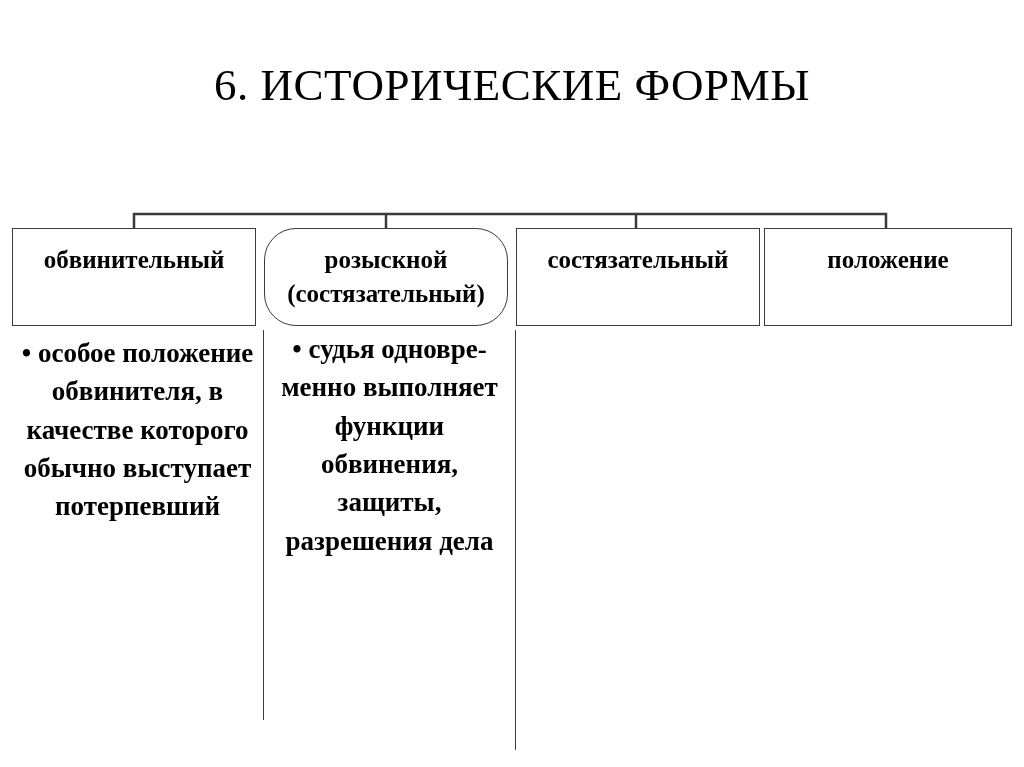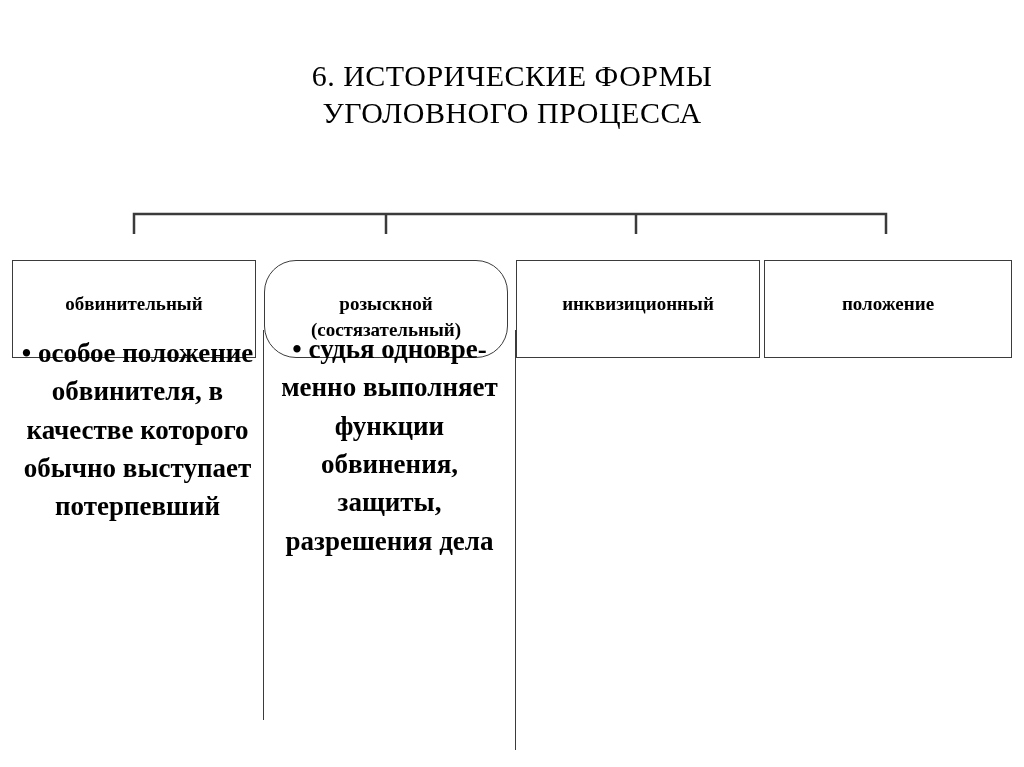--- a/index.html
+++ b/index.html
@@ -17,21 +17,21 @@
   }
 
   
   .title {
     position: absolute;
     top: 58px;
     left: 0;
     width: 1024px;
     text-align: center;
     font-family: "Liberation Serif", serif;
-    font-size: 30px;
+    font-size: 45px;
     line-height: 1.22;
     letter-spacing: 0.5px;
     color: #000;
   }
   .title-line { display: block; white-space: nowrap; }
 
   
   .bracket {
     position: absolute;
     left: 0;
@@ -52,28 +52,27 @@
   .box {
     position: absolute;
     top: 0;
     border: 1.5px solid #3b3b3b;
     background: #ffffff;
     box-sizing: border-box;
     display: flex;
     flex-direction: column;
     align-items: center;
     justify-content: flex-start;
-    padding-top: 30px;
+    padding-top: 14px;
     font-family: "Liberation Serif", serif;
     font-weight: bold;
-    font-size: 19px;
+    font-size: 25px;
     line-height: 1.35;
     text-align: center;
     white-space: nowrap;
-    margin-top: 32px;
   }
   #box-0 { left: 12px;  width: 244px; height: 98px; }
   #box-1 { left: 264px; width: 244px; height: 98px; border-radius: 32px; }
   #box-2 { left: 516px; width: 244px; height: 98px; }
   #box-3 { left: 764px; width: 248px; height: 98px; }
 
   
   .columns {
     position: absolute;
     top: 330px;
@@ -115,40 +114,39 @@
     left: 768px; width: 248px;
     height: 380px;
   }
   .para { margin: 0 0 16px 0; }
 </style>
 </head>
 <body>
 
 <div class="title">
   <span class="title-line">6. ИСТОРИЧЕСКИЕ ФОРМЫ</span>
-  <span class="title-line">УГОЛОВНОГО ПРОЦЕССА</span>
 </div>
 
 <svg class="bracket" viewBox="0 0 1024 36" preserveAspectRatio="none">
   <path d="M134 34 L134 14 L886 14 L886 34" fill="none" stroke="#3b3b3b" stroke-width="2.5"></path>
   <line x1="386" y1="14" x2="386" y2="34" stroke="#3b3b3b" stroke-width="2.5"></line>
   <line x1="636" y1="14" x2="636" y2="34" stroke="#3b3b3b" stroke-width="2.5"></line>
 </svg>
 
 <div class="boxes">
   <div class="box" id="box-0">
     <span>обвинительный</span>
     <span></span>
   </div>
   <div class="box" id="box-1">
     <span>розыскной</span>
     <span>(состязательный)</span>
   </div>
   <div class="box" id="box-2">
-    <span>инквизиционный</span>
+    <span>состязательный</span>
     <span></span>
   </div>
   <div class="box" id="box-3">
     <span>положение</span>
     <span></span>
   </div>
 </div>
 
 <div class="columns">
   <div class="column" id="col-1">

